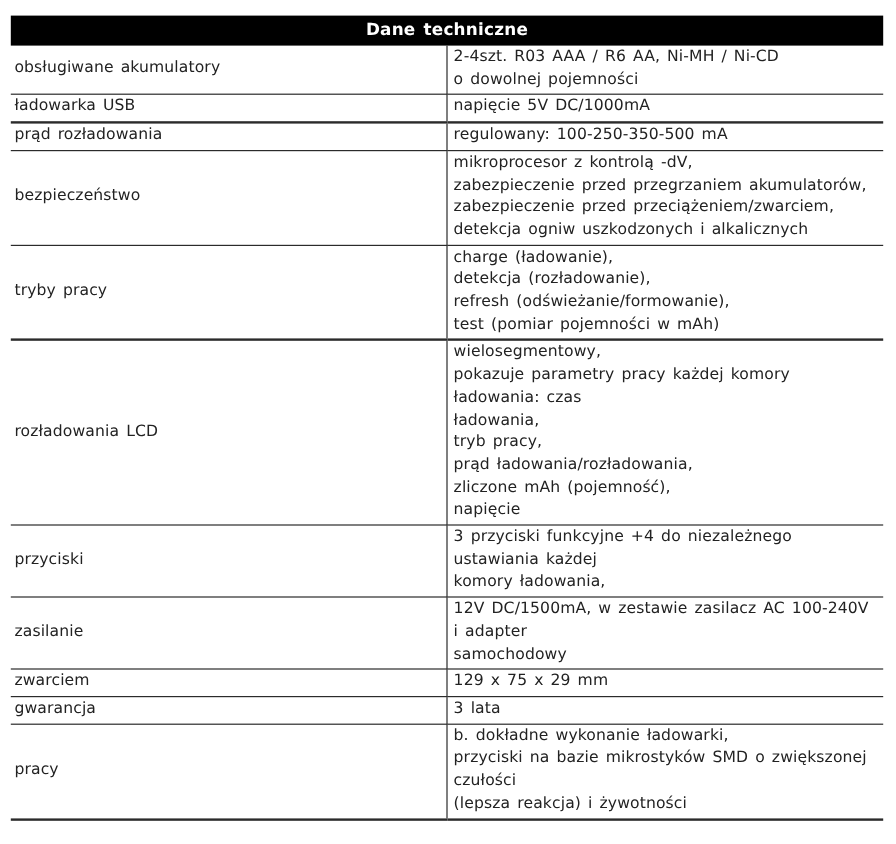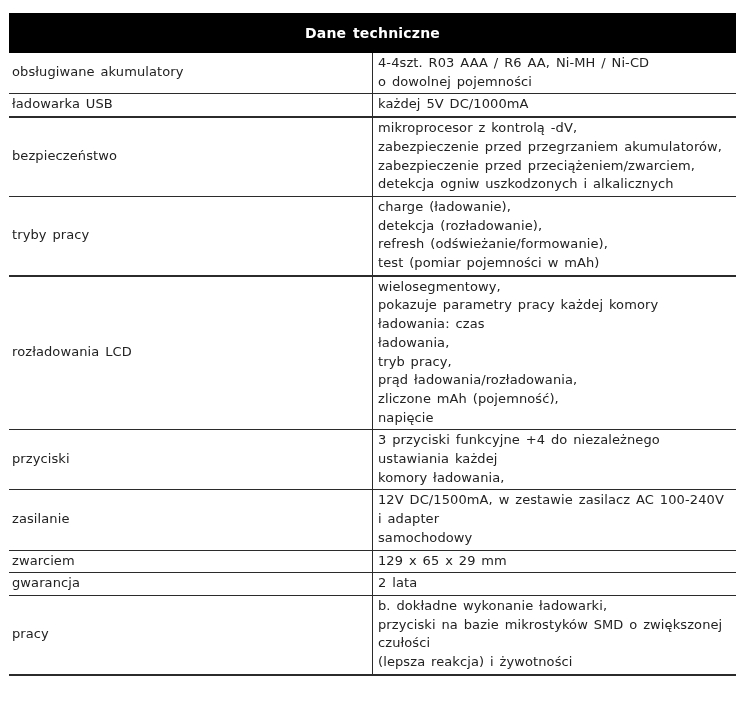--- a/index.html
+++ b/index.html
@@ -28,21 +28,21 @@
     line-height:18.7px;
     letter-spacing:0.1px;
     word-spacing:1.6px;
   }
   th.title{
     background:var(--header-bg);
     color:var(--header-text);
     font-size:14px;
     font-weight:bold;
     text-align:center;
-    height:40px;
+    height:25px;
     padding:0;
     letter-spacing:0.2px;
   }
   td{
     vertical-align:middle;
     white-space:pre-line;
     border-bottom:1px solid var(--border);
     padding:1px 6px 2px 5px;
   }
   td.label{
@@ -63,26 +63,30 @@
 <div class="table-wrap">
   <table class="spec">
     <thead>
       <tr>
         <th class="title" colspan="2">Dane techniczne</th>
       </tr>
     </thead>
     <tbody id="spec-rows">
         <tr>
     <td class="label">obsługiwane akumulatory</td>
-    <td class="value">4-4szt. R03 AAA / R6 AA, Ni-MH / Ni-CD
+    <td class="value">2-4szt. R03 AAA / R6 AA, Ni-MH / Ni-CD
 o dowolnej pojemności</td>
   </tr>
         <tr class="thick">
     <td class="label">ładowarka USB</td>
-    <td class="value">każdej 5V DC/1000mA</td>
+    <td class="value">napięcie 5V DC/1000mA</td>
+  </tr>
+        <tr>
+    <td class="label">prąd rozładowania</td>
+    <td class="value">regulowany: 100-250-350-500 mA</td>
   </tr>
         <tr>
     <td class="label">bezpieczeństwo</td>
     <td class="value">mikroprocesor z kontrolą -dV,
 zabezpieczenie przed przegrzaniem akumulatorów,
 zabezpieczenie przed przeciążeniem/zwarciem,
 detekcja ogniw uszkodzonych i alkalicznych</td>
   </tr>
         <tr class="thick">
     <td class="label">tryby pracy</td>
@@ -106,25 +110,25 @@
     <td class="value">3 przyciski funkcyjne +4 do niezależnego ustawiania każdej
 komory ładowania,</td>
   </tr>
         <tr>
     <td class="label">zasilanie</td>
     <td class="value">12V DC/1500mA, w zestawie zasilacz AC 100-240V i adapter
 samochodowy</td>
   </tr>
         <tr>
     <td class="label">zwarciem</td>
-    <td class="value">129 x 65 x 29 mm</td>
+    <td class="value">129 x 75 x 29 mm</td>
   </tr>
         <tr>
     <td class="label">gwarancja</td>
-    <td class="value">2 lata</td>
+    <td class="value">3 lata</td>
   </tr>
         <tr class="thick">
     <td class="label">pracy</td>
     <td class="value">b. dokładne wykonanie ładowarki,
 przyciski na bazie mikrostyków SMD o zwiększonej czułości
 (lepsza reakcja) i żywotności</td>
   </tr>
       </tbody>
   </table>
 </div>

